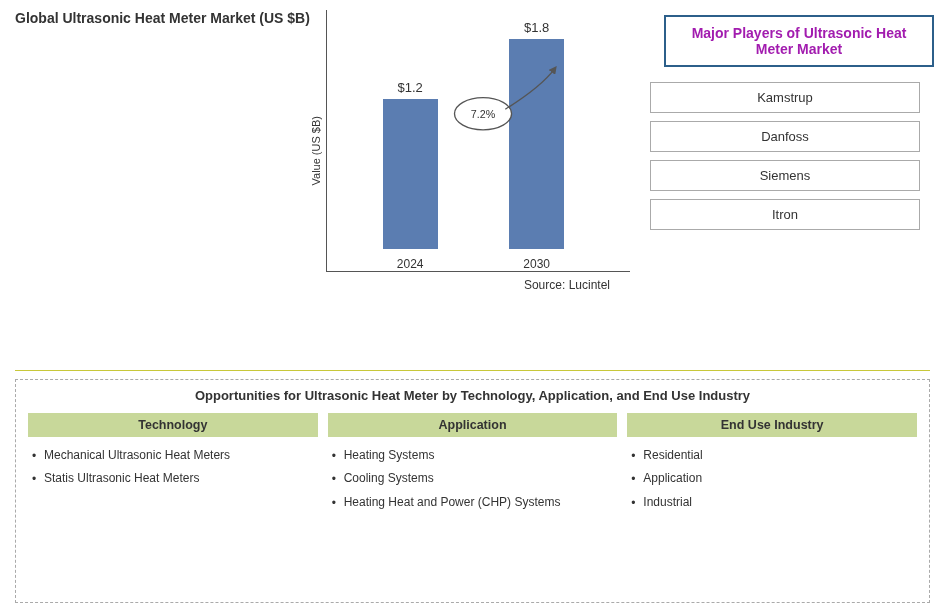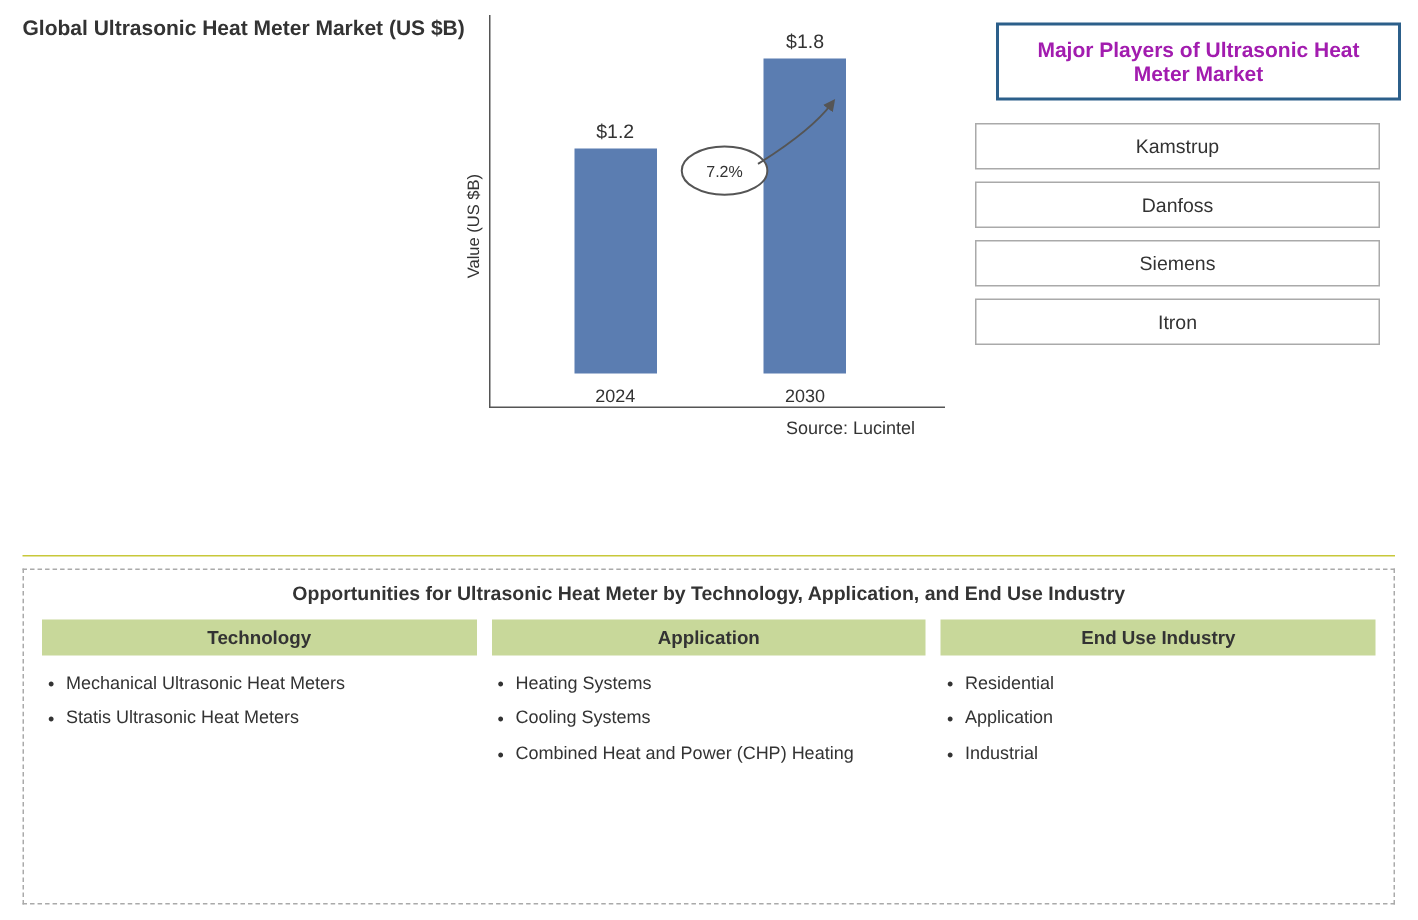--- a/index.html
+++ b/index.html
@@ -285,21 +285,21 @@
           <div class="bullet">
             <span class="bullet-dot">•</span>
             <span>Heating Systems</span>
           </div>
           <div class="bullet">
             <span class="bullet-dot">•</span>
             <span>Cooling Systems</span>
           </div>
           <div class="bullet">
             <span class="bullet-dot">•</span>
-            <span>Combined Heat and Power (CHP) Heating</span>
+            <span>Heating Heat and Power (CHP) Systems</span>
           </div>
         </div>
       </div>
 
       <div class="opp-col">
         <div class="opp-col-header">End Use Industry</div>
         <div class="opp-col-body">
           <div class="bullet">
             <span class="bullet-dot">•</span>
             <span>Residential</span>

